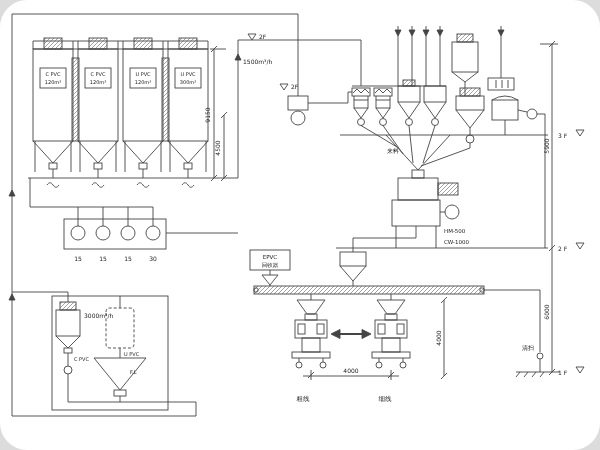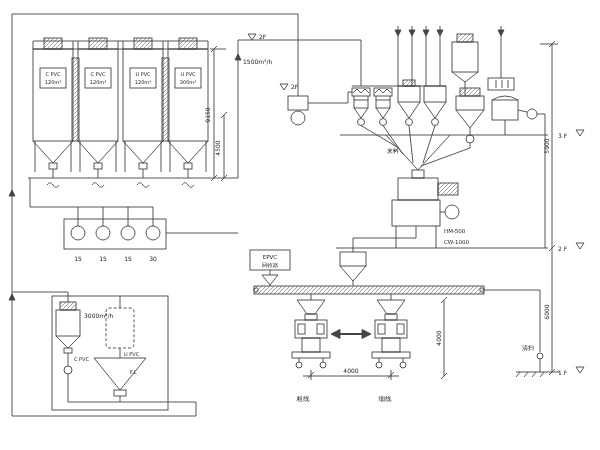--- a/index.html
+++ b/index.html
@@ -1,16 +1,16 @@
 <!DOCTYPE html>
 <html><head>
 <meta charset="utf-8">
 <style>
   html,body{margin:0;padding:0;background:#dcdcdc;}
-  .sheet{width:600px;height:450px;background:#ffffff;position:relative;overflow:hidden;}
+  .sheet{width:600px;height:450px;background:#ffffff;position:relative;overflow:hidden;border-radius:27px;}
   svg{display:block;}
   svg text{stroke:none;fill:#1c1c1c;font-family:"DejaVu Sans",sans-serif;font-size:6px;}
   svg .t5{font-size:5px;}
   svg .t55{font-size:5.5px;}
   svg .t65{font-size:6.5px;}
 </style>
 </head>
 <body>
 
 <div class="sheet">

